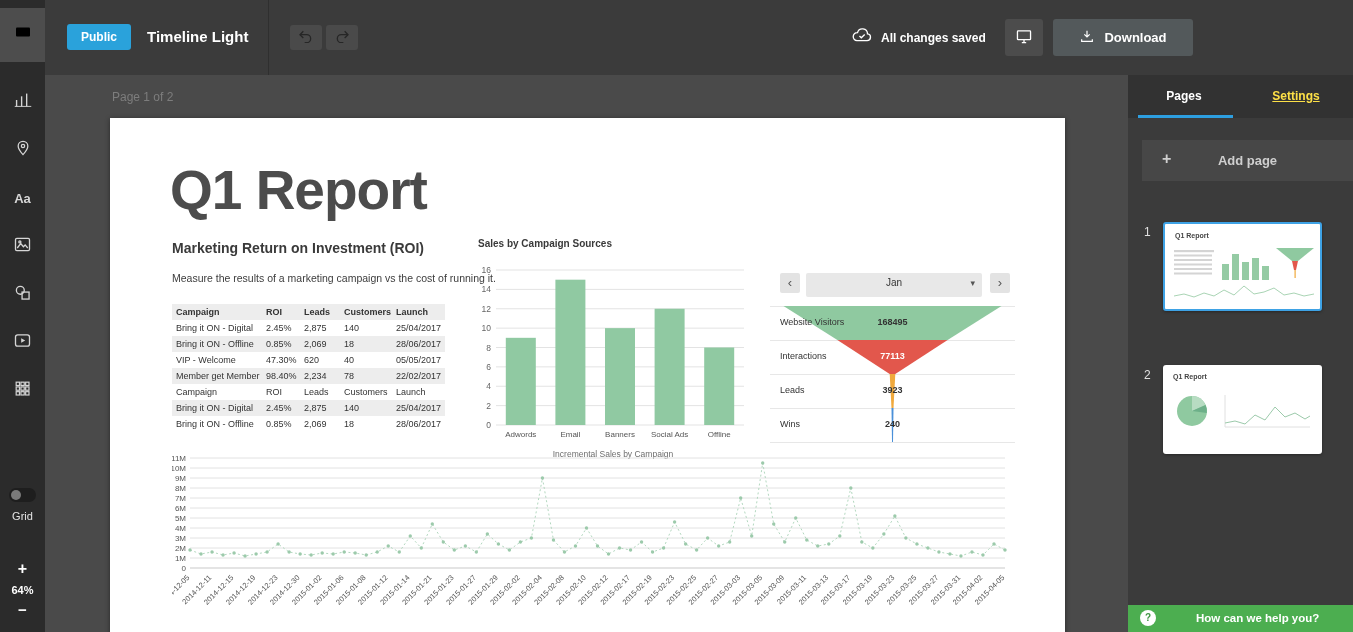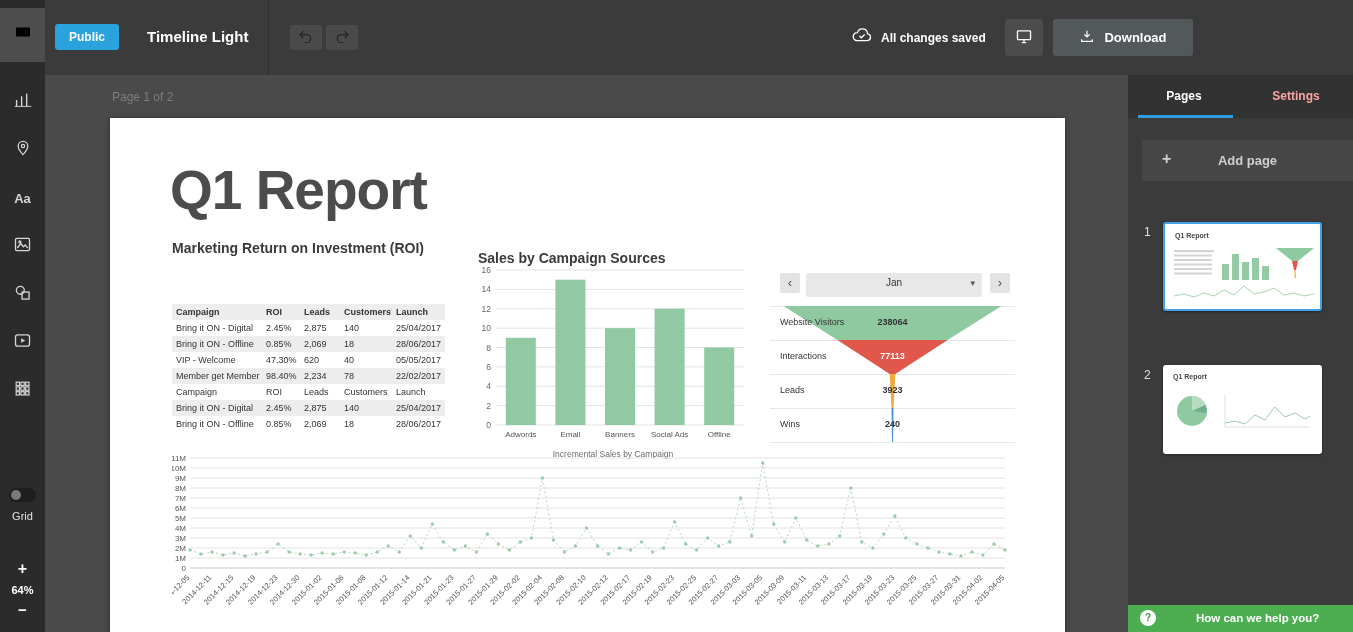--- a/index.html
+++ b/index.html
@@ -12,21 +12,21 @@
   .rail-item svg { stroke:#d6d6d6; fill:none; stroke-width:1.5; }
   .rail-active { position:absolute; left:0; top:8px; width:45px; height:54px; background:#4d4d4d; display:flex; align-items:center; justify-content:center; }
   .rail-text { color:#d6d6d6; font-size:13px; font-weight:bold; }
   #grid-toggle { position:absolute; left:9px; top:488px; width:27px; height:14px; border-radius:8px; background:#1e1e1e; cursor:pointer; }
   #grid-toggle .knob { position:absolute; left:2px; top:2px; width:10px; height:10px; border-radius:50%; background:#7a7a7a; }
   #grid-label { position:absolute; left:0; top:510px; width:45px; text-align:center; color:#e3e3e3; font-size:11px; }
   .zoom-txt { position:absolute; left:0; width:45px; text-align:center; color:#fff; cursor:pointer; }
 
   
   #topbar { position:absolute; left:45px; top:0; width:1308px; height:75px; background:#3b3b3b; z-index:7; }
-  #public-btn { position:absolute; left:10px; top:24px; height:26px; padding:0 14px; background:#2aa2db; color:#fff;
+  #public-btn { position:absolute; left:22px; top:24px; height:26px; padding:0 14px; background:#2aa2db; color:#fff;
     font-size:12px; font-weight:bold; border:none; border-radius:3px; line-height:26px; cursor:pointer; }
   #doc-title { position:absolute; left:102px; top:28px; color:#ffffff; font-size:15px; font-weight:600; }
   .top-divider { position:absolute; left:223px; top:0; width:1px; height:75px; background:#2f2f2f; }
   .hist-btn { position:absolute; top:25px; width:32px; height:25px; background:#4a4a4a; border:none; border-radius:3px;
     display:flex; align-items:center; justify-content:center; cursor:default; }
   .hist-btn svg { stroke:#262626; fill:none; stroke-width:2; }
   #saved-wrap { position:absolute; left:806px; top:27px; display:flex; align-items:center; gap:8px; }
   #saved-wrap svg { stroke:#fff; fill:none; stroke-width:1.6; }
   #saved-text { color:#fff; font-size:12px; font-weight:bold; }
   .tool-btn { position:absolute; top:19px; height:37px; border:none; border-radius:3px; color:#fff; font-size:13px;
@@ -42,21 +42,21 @@
   #page-indicator { position:absolute; left:67px; top:15px; color:#7d7d7d; font-size:12px; }
   #report-page { position:absolute; left:65px; top:43px; width:955px; height:610px; background:#ffffff;
     box-shadow:0 1px 5px rgba(0,0,0,0.45); }
   #report-title { position:absolute; left:60px; top:40px; font-size:55px; font-weight:bold; color:#4c4c4c; letter-spacing:-1px; cursor:pointer; }
   #roi-heading { position:absolute; left:62px; top:122px; font-size:14px; font-weight:bold; color:#3a3a3a; }
   #roi-desc { position:absolute; left:62px; top:154px; font-size:10.5px; color:#3c3c3c; }
   #roi-table { position:absolute; left:62px; top:186px; width:273px; border-collapse:collapse; table-layout:fixed; cursor:pointer; }
   #roi-table th, #roi-table td { font-size:9px; color:#333; padding:0 4px; height:16px; overflow:hidden; white-space:nowrap; text-align:left; }
   #roi-table th { font-weight:bold; }
   #roi-table tr:nth-child(odd) { background:#ededed; }
-  #bar-heading { position:absolute; left:368px; top:120px; font-size:14px; font-weight:bold; color:#3a3a3a;margin-top:12px; }
+  #bar-heading { position:absolute; left:368px; top:120px; font-size:10px; font-weight:bold; color:#3a3a3a; }
   #bar-wrap { position:absolute; left:366px; top:144px; width:274px; height:184px; cursor:pointer; }
   #bar-caption { position:absolute; left:366px; top:331px; width:274px; text-align:center; font-size:8.5px; color:#6e6e6e; }
 
   
   #funnel-block { position:absolute; left:660px; top:150px; width:245px; height:182px; cursor:pointer; }
   .fn-sep { position:absolute; left:0; width:245px; height:1px; background:#e7e7e7; }
   .nav-btn { position:absolute; top:5px; width:20px; height:20px; background:#e3e3e3; border:none; border-radius:2px;
     color:#555; font-size:13px; line-height:20px; cursor:pointer; }
   #period-select { position:absolute; left:36px; top:5px; width:176px; height:24px; background:#e8e8e8; border-radius:2px;
     font-size:10px; color:#333; text-align:center; line-height:20px; cursor:pointer; }
@@ -67,21 +67,21 @@
 
   
   #line-wrap { position:absolute; left:62px; top:332px; width:842px; height:200px; cursor:pointer; }
 
   
   #right-panel { position:absolute; right:0; top:75px; width:225px; height:557px; background:#3b3b3b; z-index:7; }
   #tab-row { position:absolute; left:0; top:0; width:225px; height:43px; background:#323232; }
   .tab { position:absolute; top:0; width:112px; height:43px; line-height:43px; text-align:center; font-size:12px;
     font-weight:bold; cursor:pointer; }
   .tab-active { color:#fff; }
-  .tab-idle { color:#fca5a5; }
+  .tab-idle { color:#fde047;text-decoration:underline; }
   #tab-underline { position:absolute; left:10px; bottom:0; width:95px; height:3px; background:#2d9fe0; }
   #add-page-btn { position:absolute; left:14px; top:65px; width:211px; height:41px; background:#474747; border:none;
     color:#cfcfcf; font-size:13px; font-weight:bold; cursor:pointer; font-family:"Liberation Sans",sans-serif; }
   #add-page-plus { position:absolute; left:20px; top:10px; font-size:16px; font-weight:bold; color:#cfcfcf; }
   .page-num { position:absolute; left:16px; color:#e0e0e0; font-size:12px; }
   .thumb-card { position:absolute; left:35px; width:159px; height:89px; background:#fff; border-radius:3px; cursor:pointer;
     box-shadow:0 1px 3px rgba(0,0,0,0.35); }
   .thumb-selected { border:2px solid #3ea2e5; }
   .thumb-title { position:absolute; left:10px; top:8px; font-size:7px; font-weight:bold; color:#444; }
   .thumb-svg { position:absolute; left:7px; top:20px; }
@@ -212,20 +212,21 @@
   </button>
 </div>
 
 <div id="canvas">
   <div id="page-indicator">Page 1 of 2</div>
 
   <div id="report-page">
     <div id="report-title">Q1 Report</div>
 
     <div id="roi-heading">Marketing Return on Investment (ROI)</div>
+    <div id="roi-desc">Measure the results of a marketing campaign vs the cost of running it.</div>
     <table id="roi-table">
         <colgroup>
           <col style="width:90px">
           <col style="width:38px">
           <col style="width:40px">
           <col style="width:52px">
           <col style="width:53px">
         </colgroup>
         <tbody>
           <tr>
@@ -341,21 +342,21 @@
           <polygon points="57.37774535200184,34 167.62225464799815,34 115.30425615634324,68 109.69574384365676,68" fill="#e2574c"></polygon>
           <polygon points="109.69574384365676,68 115.30425615634324,68 113.5,102 111.5,102" fill="#f0a93d"></polygon>
           <polygon points="111.5,102 113.5,102 113,136 112,136" fill="#4a90d9"></polygon>
         </svg>
 
       <div class="fn-label" style="top:49px">Website Visitors</div>
       <div class="fn-label" style="top:83px">Interactions</div>
       <div class="fn-label" style="top:117px">Leads</div>
       <div class="fn-label" style="top:151px">Wins</div>
 
-      <div class="fn-value" style="top: 49px; color: rgb(51, 51, 51);">238064</div>
+      <div class="fn-value" style="top: 49px; color: rgb(51, 51, 51);">168495</div>
       <div class="fn-value" style="top: 83px; color: rgb(255, 255, 255);">77113</div>
       <div class="fn-value" style="top: 117px; color: rgb(51, 51, 51);">3923</div>
       <div class="fn-value" style="top: 151px; color: rgb(51, 51, 51);">240</div>
     </div>
 
     <div id="line-wrap">
       <svg id="line-svg" width="842" height="200">
           <line x1="18" y1="8" x2="833" y2="8" stroke="#e2e2e2" stroke-width="1"></line>
           <text x="14" y="10.5" font-size="8" fill="#555" text-anchor="end">11M</text>
           <line x1="18" y1="18" x2="833" y2="18" stroke="#e2e2e2" stroke-width="1"></line>

